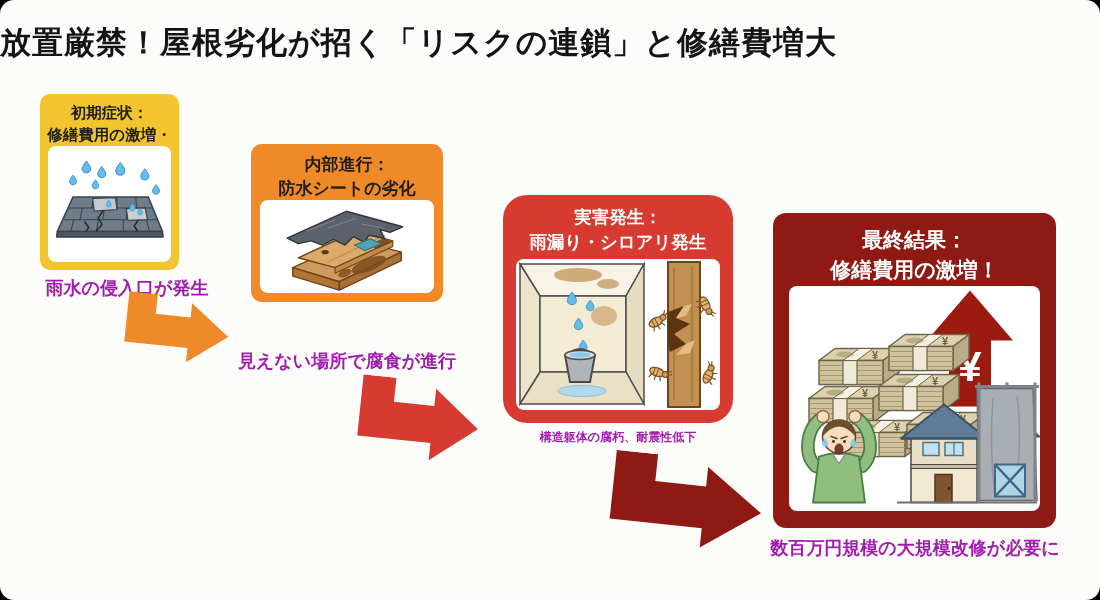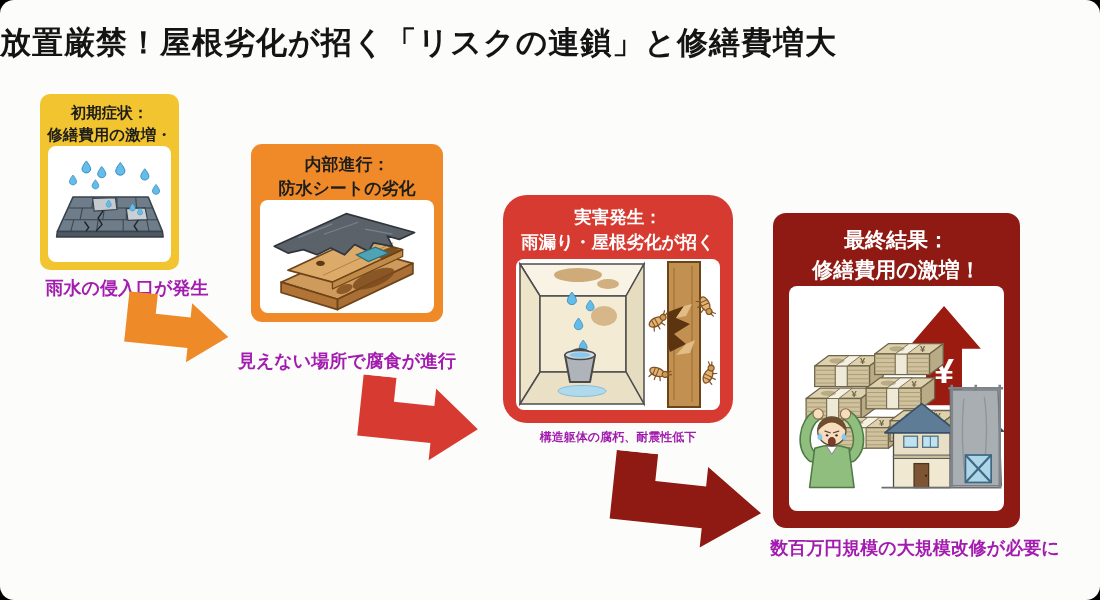--- a/index.html
+++ b/index.html
@@ -20,31 +20,31 @@
   .panel svg { display:block; width:100%; height:100%; }
   .cap { position:absolute; text-align:center; font-weight:800; color:#a21caf; }
   .arrow { position:absolute; }
   .arrow svg { display:block; width:100%; height:100%; }
 
   .s1-box { left:40px;  top:94px;  width:139px; height:176px; border-radius:10px; }
   .s1-hdr { top:8px;  font-size:15.5px; }
   .s1-panel { left:8px; right:8px; top:52px; bottom:8px; }
   .s1-cap { left:17px; top:276px; width:220px; font-size:18px; }
 
-  .s2-box { left:251px; top:144px; width:192px; height:178px; border-radius:11px; }
+  .s2-box { left:251px; top:144px; width:192px; height:158px; border-radius:11px; }
   .s2-hdr { top:9px;  font-size:17px; }
   .s2-panel { left:9px; right:9px; top:56px; bottom:9px; }
   .s2-cap { left:227px; top:349px; width:240px; font-size:18px; }
 
   .s3-box { left:503px; top:195px; width:230px; height:228px; border-radius:24px; }
   .s3-hdr { top:10px; font-size:17.5px; }
   .s3-panel { left:13px; right:13px; top:64px; bottom:13px; }
   .s3-cap { left:488px; top:429px; width:260px; font-size:12px; }
 
-  .s4-box { left:773px; top:213px; width:247px; height:315px; border-radius:13px; }
+  .s4-box { left:773px; top:213px; width:283px; height:315px; border-radius:13px; }
   .s4-hdr { top:12px; font-size:21px; line-height:1.45; }
   .s4-panel { left:16px; right:16px; top:73px; bottom:17px; }
   .s4-cap { left:753px; top:536px; width:324px; font-size:18px;text-align:center; }
 
   .arrow1 { left:117px; top:296px; width:114px; height:66px; transform:rotate(6deg); }
   .arrow2 { left:349px; top:380px; width:132px; height:80px; transform:rotate(6deg); }
   .arrow3 { left:599px; top:457px; width:166px; height:90px; transform:rotate(6deg); }
 </style>
 </head>
 <body>
@@ -146,21 +146,21 @@
 
   <div class="arrow arrow2">
     <svg viewBox="0 0 104 60" preserveAspectRatio="none">
       <polygon points="8,0 34,0 34,18 66,18 66,5 102,32 66,59 66,46 8,46" style="fill: rgb(215, 58, 48);"></polygon>
     </svg>
   </div>
 
   <div class="box s3-box" style="background-color: rgb(215, 58, 48);">
     <div class="hdr s3-hdr" style="color: rgb(255, 255, 255);">
       <div>実害発生：</div>
-      <div>雨漏り・屋根劣化が招く</div>
+      <div>雨漏り・シロアリ発生</div>
     </div>
     <div class="panel s3-panel">
       <svg viewBox="0 0 204 149">
         <defs>
           <g id="termite">
             <ellipse cx="0" cy="0" rx="7.5" ry="4.2" fill="#E3B273" stroke="#7E5224" stroke-width="1.3"></ellipse>
             <circle cx="8.5" cy="-0.5" r="3" fill="#CE9A56" stroke="#7E5224" stroke-width="1.2"></circle>
             <line x1="-3" y1="-3.8" x2="-3" y2="3.8" stroke="#7E5224" stroke-width="1"></line>
             <line x1="0.5" y1="-4" x2="0.5" y2="4" stroke="#7E5224" stroke-width="1"></line>
             <g stroke="#7E5224" stroke-width="1.2" stroke-linecap="round">

